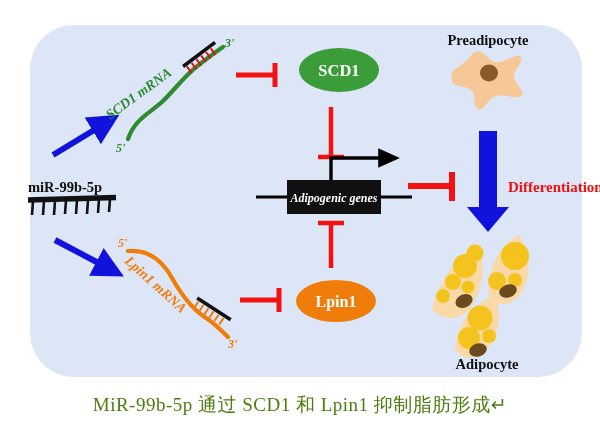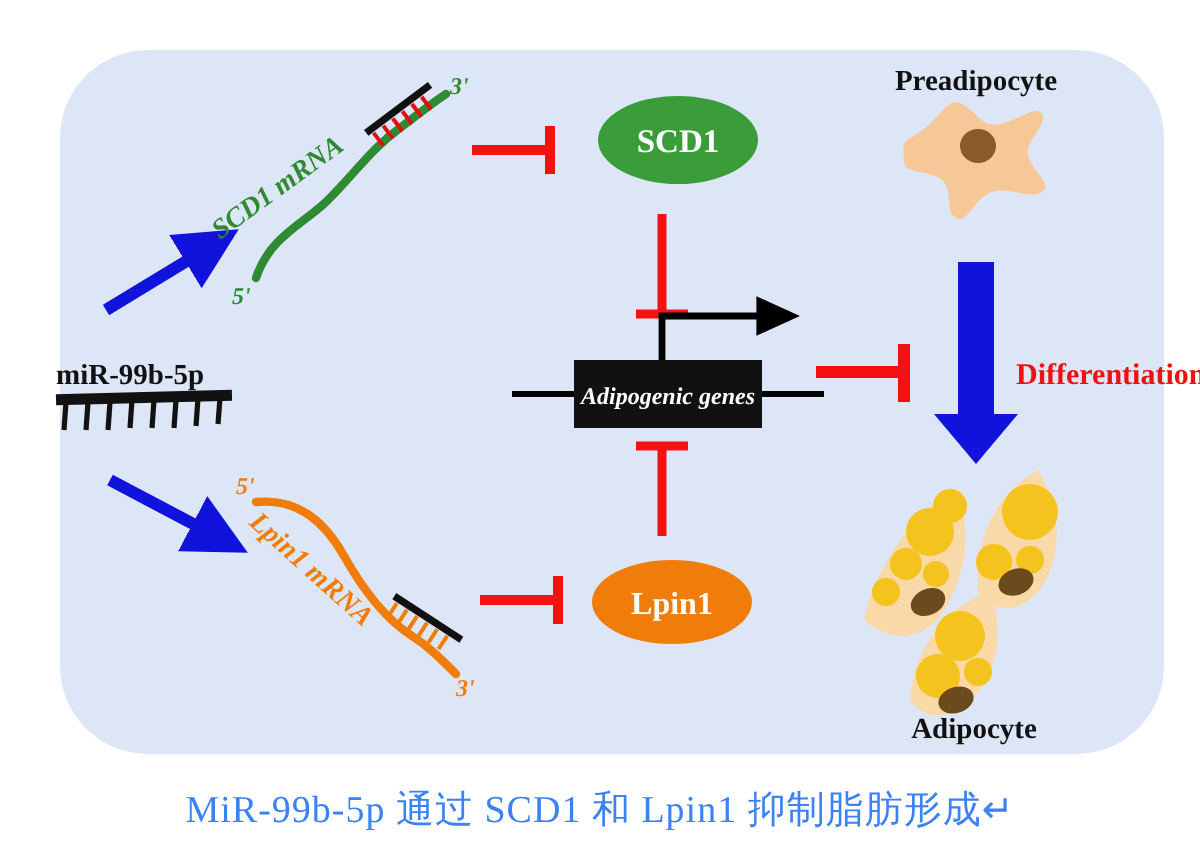--- a/index.html
+++ b/index.html
@@ -11,21 +11,21 @@
     position:relative;
   }
   #stage{position:absolute;left:0;top:0;width:600px;height:431px;}
   svg#diagram{position:absolute;left:0;top:0;width:600px;height:431px;}
   .cap{
     position:absolute;
     left:0;top:392px;width:600px;
     text-align:center;
     font-family:"Liberation Serif",serif;
     font-size:19px;
-    color:#3b82f6;
+    color:#4d7c0f;
     letter-spacing:0.5px;
   }
   .lbl{font-family:"Liberation Serif",serif;}
 </style>
 </head>
 <body>
 
 <div id="stage">
 
 <svg id="diagram" viewBox="0 0 600 431">

